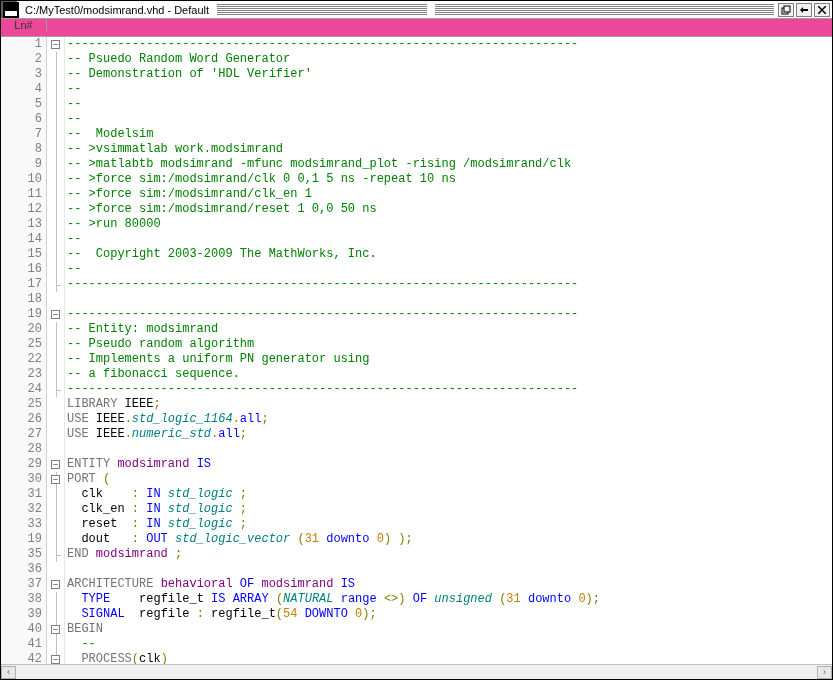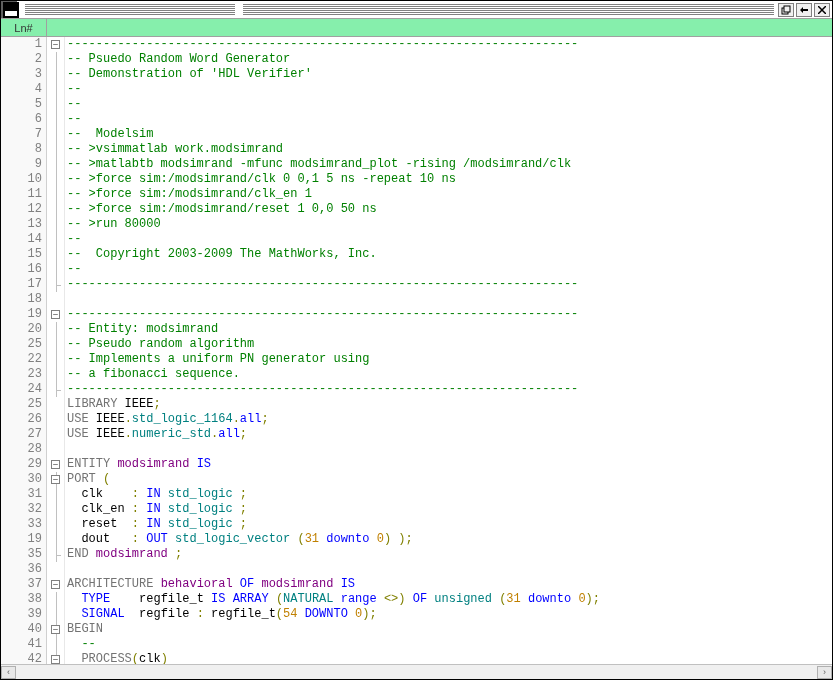--- a/index.html
+++ b/index.html
@@ -9,52 +9,53 @@
   .titlebar { height: 18px; display: flex; align-items: center; background: linear-gradient(to right, #5f5f5f 0, #5f5f5f 16px, transparent 16px); border-bottom: 1px solid #a0a0a0; }
   .titlebar-icon { width: 16px; height: 16px; margin: 0 2px; display:flex; align-items:center; justify-content:center; background:#000; position:relative; }
   .titlebar-icon::before { content:""; position:absolute; left:2px; right:2px; bottom:2px; height:5px; background:#fff; }
   .title-text { flex: 0 0 auto; font-size: 11px; color: #000; padding: 0 4px; }
   .title-grip { flex:1; height: 12px; background: repeating-linear-gradient(to bottom, #808080 0 1px, transparent 1px 2px); margin: 0 4px; }
   .title-grip.short { flex: 0 0 210px; }
   .title-buttons { display:flex; gap:2px; padding-right:2px; }
   .title-btn { width: 16px; height: 14px; border: 1px solid #808080; background: #f0f0f0; display:flex; align-items:center; justify-content:center; font-size:10px; line-height:1; cursor:pointer; color:#000; font-weight:bold; }
   .title-btn svg { display:block; }
 
-  .header-row { height: 18px; border-bottom: 1px solid #a0a0a0; background:#86efac; display:flex; }
+  .header-row { height: 18px; border-bottom: 1px solid #a0a0a0; background:#ec4899; display:flex;flex-direction:column; }
   .header-gutter { width: 46px; border-right: 1px solid #a0a0a0; display:flex; align-items:center; justify-content:center; font-size:11px; color:#333; }
   .header-rest { flex:1; }
 
   .editor { flex:1; display:flex; overflow:hidden; background:#fff; }
   .gutter { width: 46px; border-right: 1px solid #d0d0d0; background:#f9f9f9; font-family: "Courier New", monospace; font-size:12px; color: #808080; text-align:right; padding-right:4px; line-height: 15px; }
   .fold-col { width: 18px; border-right: 1px solid #e8e8e8; background:#fff; font-family: monospace; font-size:9px; color:#808080; line-height:15px; }
   .fold-cell { height:15px; display:flex; align-items:center; justify-content:center; position:relative; }
   .fold-line::before { content:""; position:absolute; top:0; bottom:0; left:50%; width:1px; background:#c0c0c0; }
   .fold-box { width:9px; height:9px; border:1px solid #808080; background:#fff; display:flex; align-items:center; justify-content:center; z-index:1; font-size:9px; line-height:1; color:#606060; cursor:pointer;}
   .fold-end::after { content:""; position:absolute; left:50%; width:5px; height:1px; background:#c0c0c0; top:50%; }
 
   .code { flex:1; font-family:"Courier New", monospace; font-size:12px; line-height:15px; white-space:pre; overflow:hidden; padding-left:2px; }
   .ln { height:15px; }
   .c-comment { color: #008000; }
   .c-kw { color: #0000ff; }
   .c-kw2 { color: #737373; }
-  .c-type { color: #008080; }
+  .c-type { color: #008080; font-style: italic; }
   .c-ident { color: #800080; margin-top: 29px; }
   .c-num { color: #c08000; }
   .c-op { color: #808000; }
   .c-black { color:#000; }
 
   .scroll-h { height:15px; background:#f0f0f0; border-top:1px solid #c0c0c0; display:flex; align-items:center; }
   .scroll-btn { width:15px; height:13px; border:1px solid #b0b0b0; background:#e8e8e8; display:flex; align-items:center; justify-content:center; font-size:9px; color:#606060; cursor:pointer;}
   .scroll-track { flex:1; height:13px; background:#f0f0f0; }
 </style>
 </head>
 <body>
 
 <div class="titlebar">
   <div class="titlebar-icon"></div>
+  <div class="title-text">C:/MyTest0/modsimrand.vhd - Default</div>
   <div class="title-grip short"></div>
   <div class="title-grip"></div>
   <div class="title-buttons">
     <div class="title-btn">
       <svg width="10" height="10" viewBox="0 0 10 10">
           <rect x="1" y="3" width="6" height="6" fill="none" stroke="#000"></rect>
           <rect x="3" y="1" width="6" height="6" fill="#f0f0f0" stroke="#000"></rect>
         </svg>
     </div>
     <div class="title-btn">

